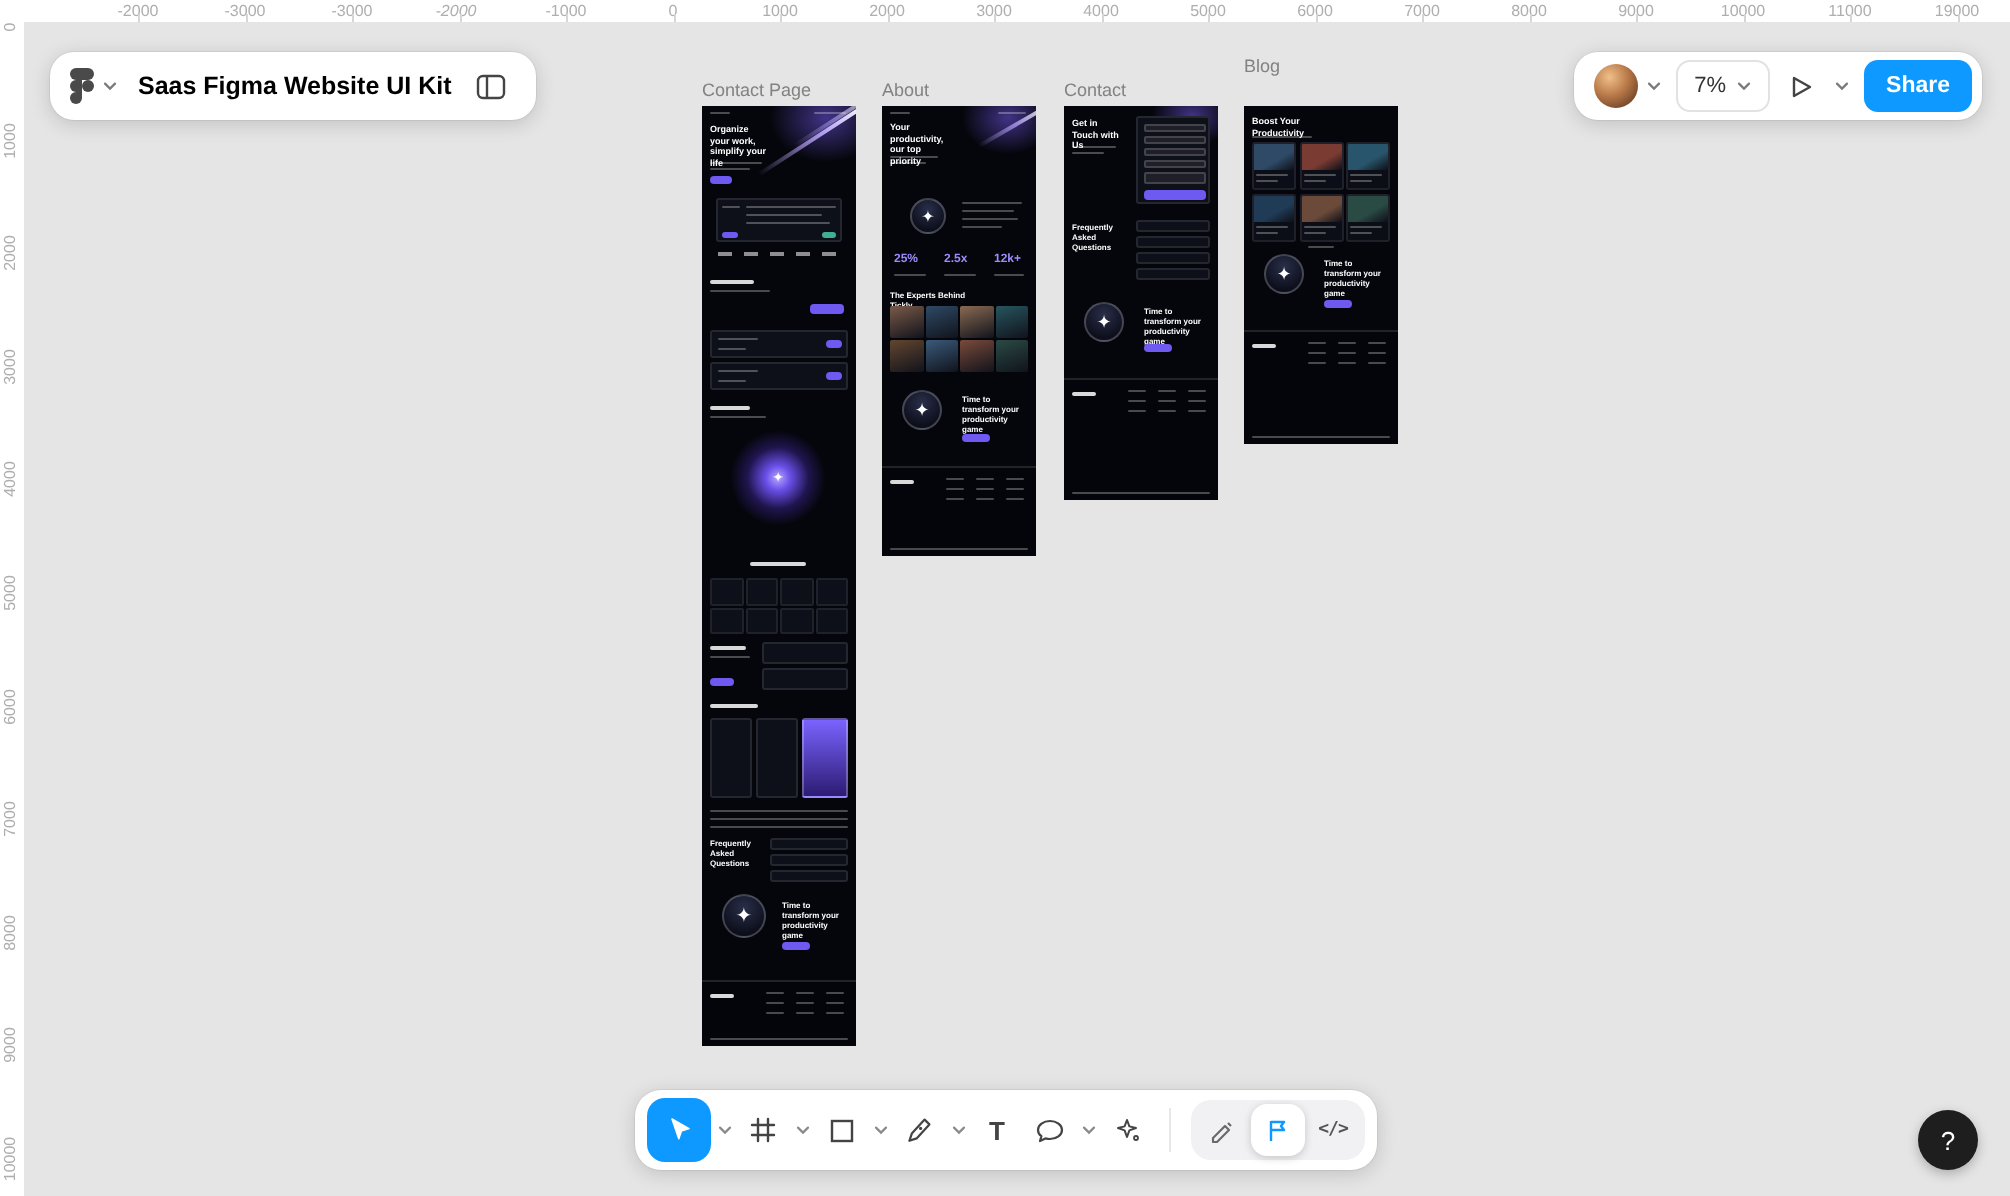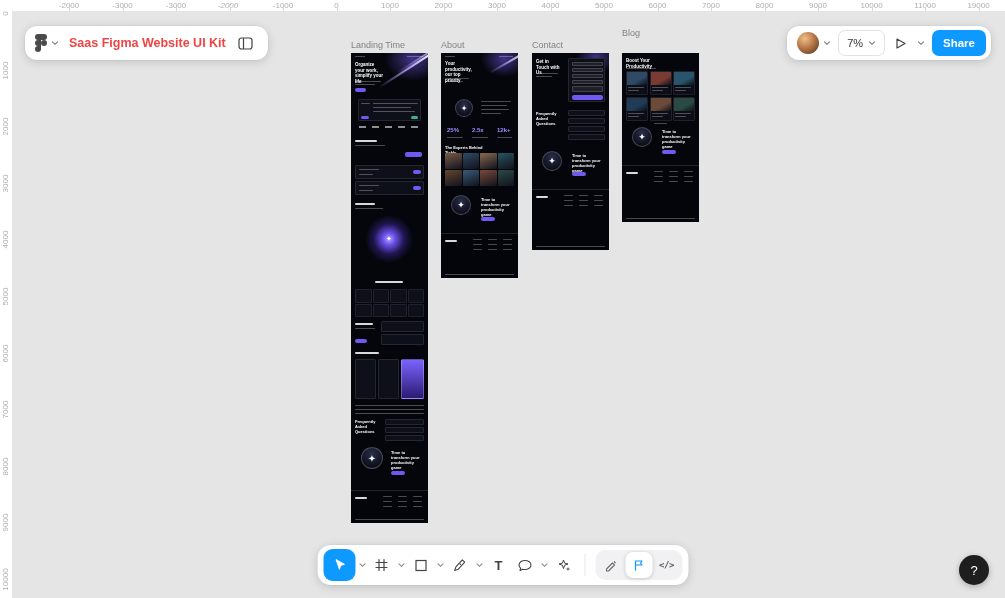--- a/index.html
+++ b/index.html
@@ -12,21 +12,21 @@
   .ruler-corner{position:absolute;top:0;left:0;width:12px;height:11px;background:#fff;z-index:6}
   .rnum{position:absolute;top:1px;width:40px;text-align:center;font-size:8px;color:#aeaeae}
   .rnum.v{left:-14px;width:38px;top:auto;transform:rotate(-90deg)}
   .rtick-v{position:absolute;top:7px;width:1px;height:4px;background:#d6d6d6}
 
   
   .float{position:absolute;background:#fff;border-radius:12px;display:flex;align-items:center;z-index:10;
          box-shadow:0 2px 10px rgba(0,0,0,.16),0 0 0 .5px rgba(0,0,0,.05)}
   .tl-toolbar{left:25px;top:26px;height:34px;padding:0 10px 0 8px;gap:8px}
   .menu-btn{display:flex;align-items:center;gap:4px;background:none;border:0;padding:2px;cursor:default}
-  .file-title{font-size:12.5px;font-weight:700;color:#ef4444;white-space:nowrap}
+  .file-title{font-size:12.5px;font-weight:700;color:#000000;white-space:nowrap}
   .iconbtn{display:flex;align-items:center;justify-content:center;background:none;border:0;width:24px;height:24px;border-radius:5px}
 
   .tr-toolbar{right:14px;top:26px;height:34px;padding:0 5px 0 8px;gap:5px}
   .avatar{width:22px;height:22px;border-radius:50%;background:radial-gradient(circle at 35% 30%,#f0c088,#b87848 45%,#5e3a22 90%);display:inline-block}
   .zoom-box{display:flex;align-items:center;gap:5px;border:1px solid #e2e2e2;border-radius:7px;height:26px;padding:0 8px;font-size:11px;color:#333;background:#fff}
   .share-btn{background:#0d99ff;color:#fff;font-size:11.5px;font-weight:600;border:0;border-radius:7px;height:26px;padding:0 11px}
 
   .bottom-toolbar{left:50%;transform:translateX(-50%);bottom:13px;height:40px;padding:0 6px;border-radius:13px;gap:1px}
   .tool{width:25px;height:32px;display:flex;align-items:center;justify-content:center;background:none;border:0;border-radius:6px}
   .tool.active{background:#0d99ff;width:32px;height:32px;border-radius:9px}
@@ -65,21 +65,21 @@
   .t-photo{border-radius:1px}
   .t-blogcard{background:#0c0e17;border:.5px solid rgba(255,255,255,.08);border-radius:1.5px;overflow:hidden}
   .t-bphoto{height:58%}
   .t-stat{position:absolute;color:#9f8bff;font-size:6px;font-weight:700}
 </style>
 </head>
 <body>
 
 <div class="canvas">
 
-  <div class="frame-label" style="left:351px;top:40px">Landing Time</div>
+  <div class="frame-label" style="left:351px;top:40px">Contact Page</div>
   <div class="frame-label" style="left:441px;top:40px">About</div>
   <div class="frame-label" style="left:532px;top:40px">Contact</div>
   <div class="frame-label" style="left:622px;top:28px">Blog</div>
 
   <div class="frame" style="left:351px;top:53px;width:77px;height:470px">
     <div class="glow" style="left:34px;top:-16px;width:56px;height:44px"></div>
     <div class="streak" style="width:64px;top:16px;right:-10px;transform:rotate(-33deg)"></div>
     <div class="streak" style="width:40px;top:8px;right:-6px;transform:rotate(-33deg);opacity:.6"></div>
     <div class="t-line dim" style="left:4px;top:3px;width:10px"></div>
     <div class="t-line dim" style="left:56px;top:3px;width:16px"></div>

